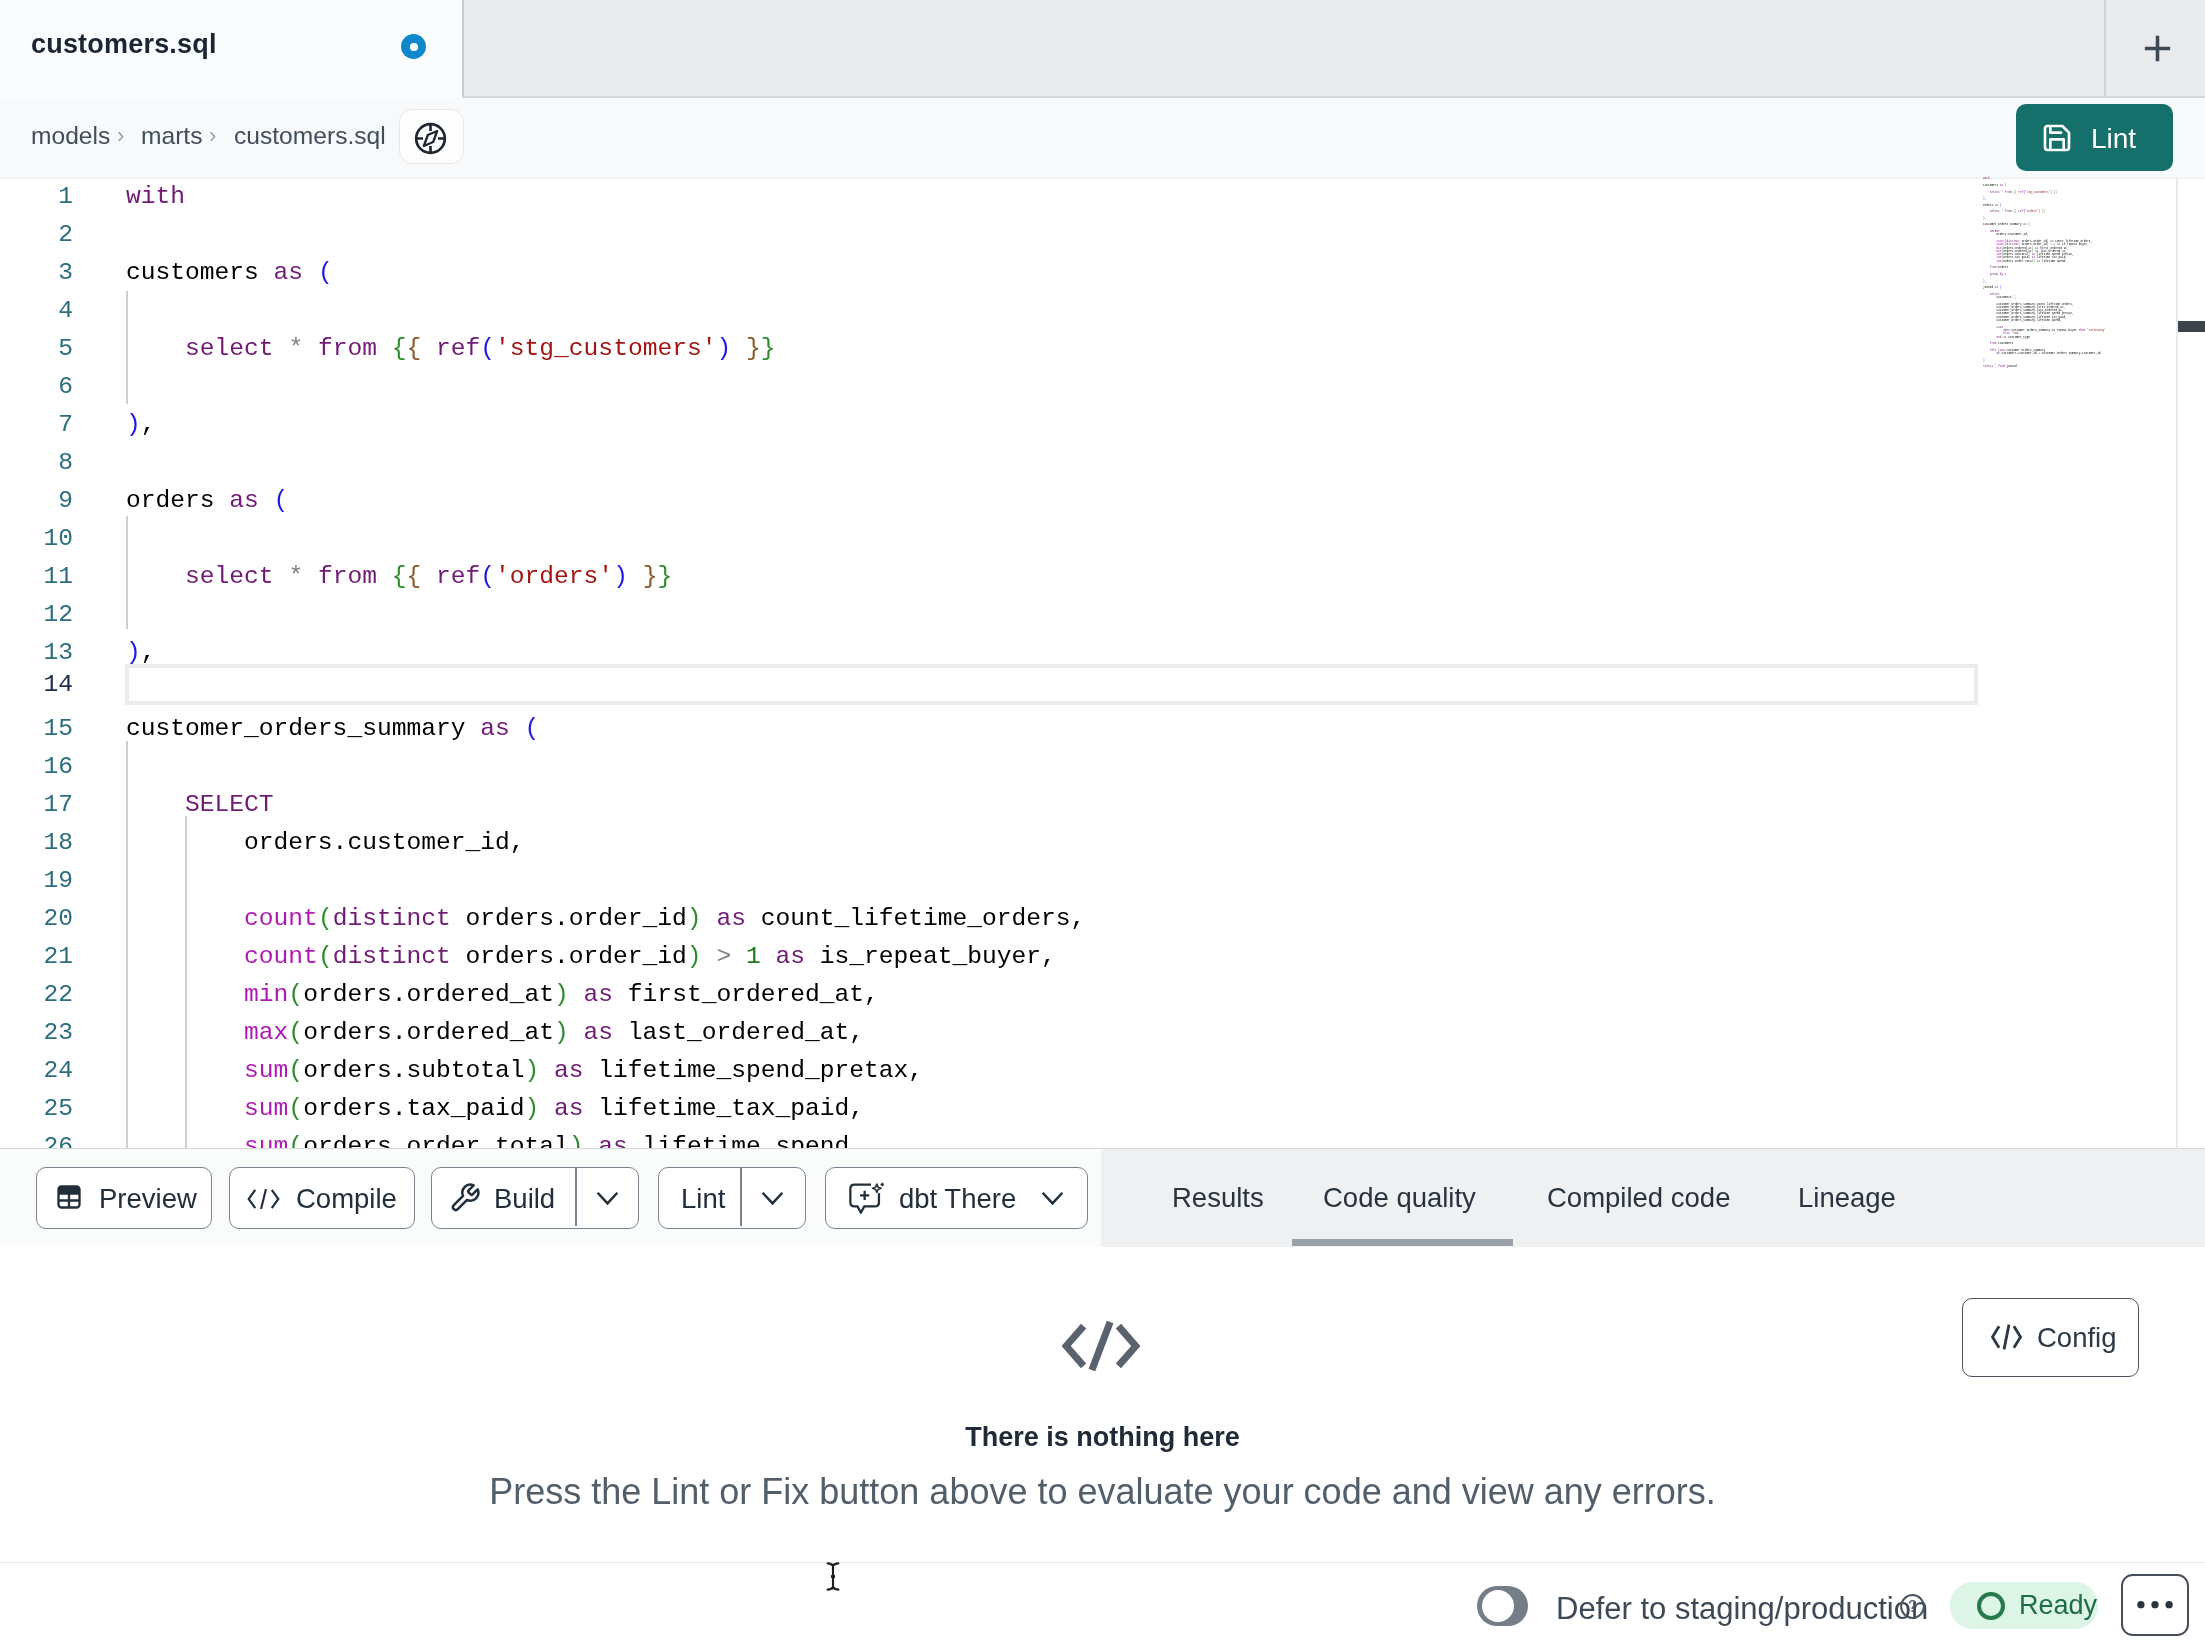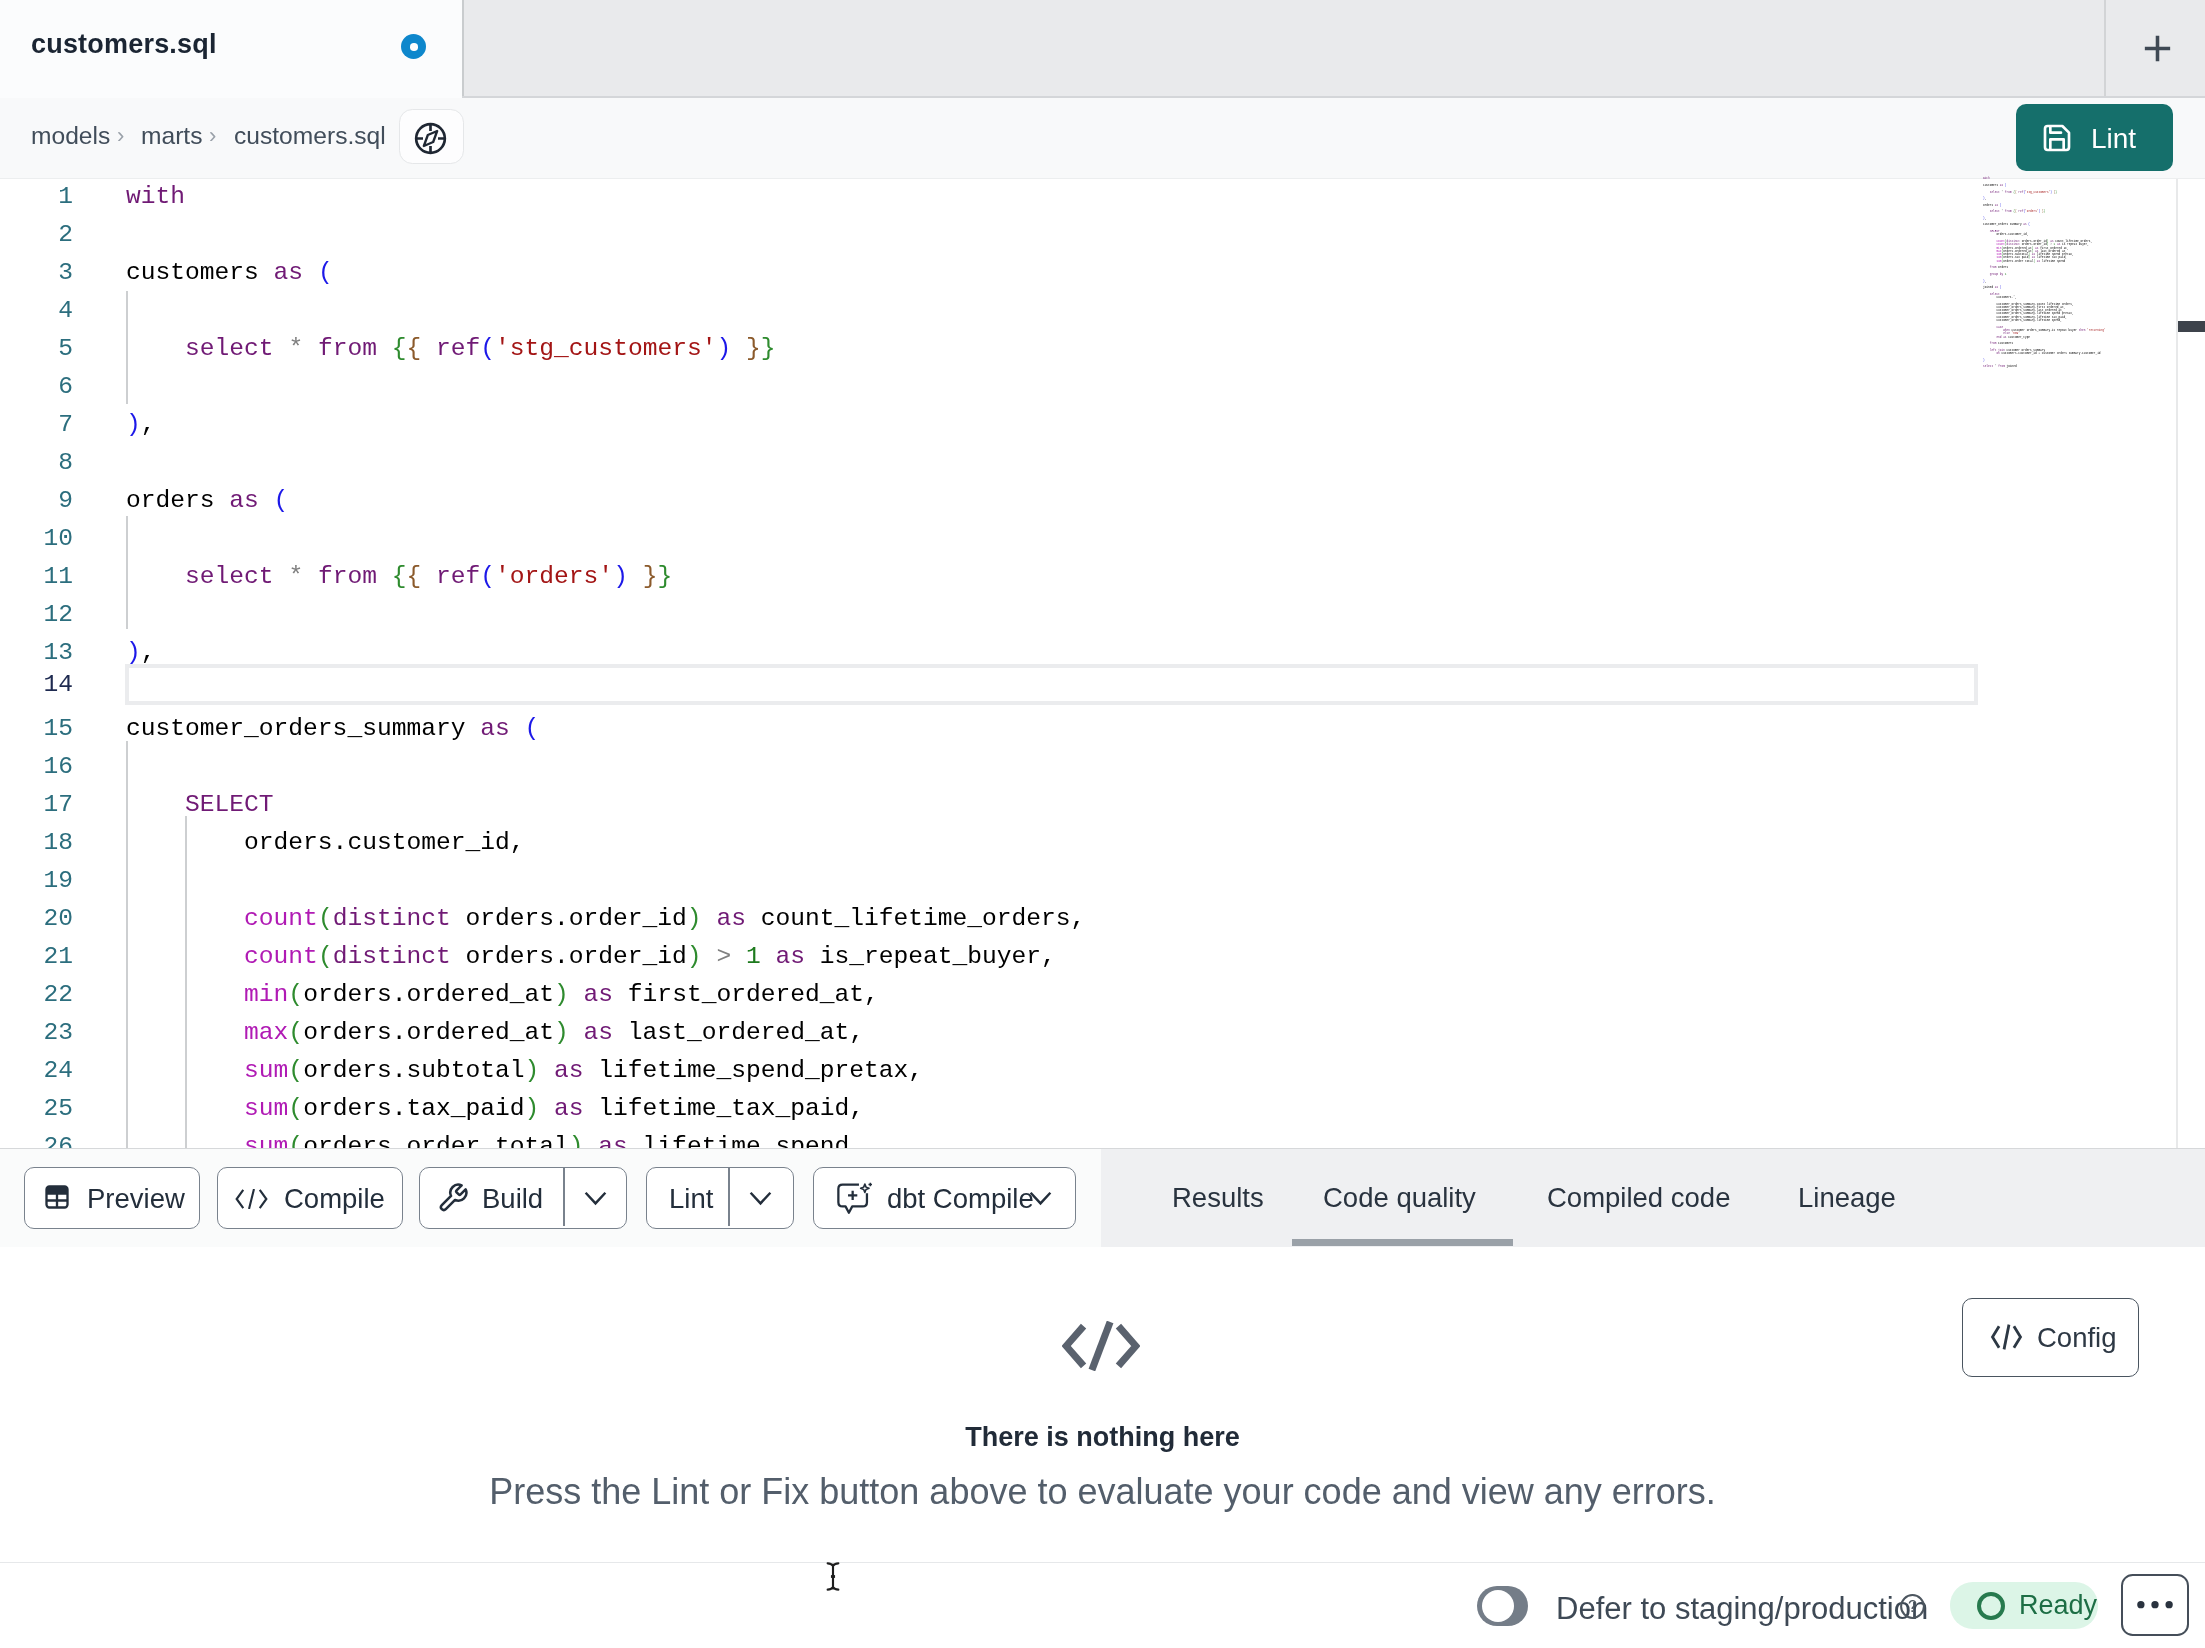--- a/index.html
+++ b/index.html
@@ -39,21 +39,21 @@
   #activeline{left:125px;top:485px;width:1853px;height:41px;background:#fff;
      border:4.2px solid #ebecee;box-sizing:border-box;}
   #lnactive{left:0;top:487px;width:73px;height:38px;font-family:"Liberation Mono",monospace;
      font-size:24.6px;line-height:38px;text-align:right;color:#1e2a50;}
   #minimap{left:1983px;top:-1.7px;font-size:2.8px;line-height:3.3px;color:#000;}
   #mmborder{left:2176px;top:0;width:1.7px;height:969px;background:#e8e9ea;}
   #mmthumb{left:2178px;top:142px;width:27.5px;height:11px;background:#3d434b;}
   
   #toolbar{left:0;top:1148px;width:2205px;height:99px;background:#fafbfb;border-top:1.7px solid #d6d8da;box-sizing:border-box;}
   #toolbarright{left:1101px;top:0;width:1104px;height:98px;background:#eff0f2;}
-  .btn{top:18.3px;height:62px;background:#fff;border:1.7px solid #79828d;border-radius:10px;box-sizing:border-box;}
+  .btn{top:18.3px;height:62px;background:#fff;border:1.7px solid #79828d;border-radius:10px;box-sizing:border-box;margin-left:12px;}
   .btntxt{font-size:27.5px;color:#232e3b;top:15px;position:absolute;}
   .btndiv{position:absolute;top:0;width:1.7px;height:58px;background:#79828d;}
   .tabtxt{top:33px;font-size:27.5px;color:#29333f;}
   #cqline{left:1292px;top:92px;width:221px;height:6.7px;background:#9aa1a8;}
   
   #empty{left:0;top:1247px;width:2205px;height:314px;background:#fff;}
   #emptyhead{left:0;top:1422px;width:2205px;text-align:center;font-size:27px;font-weight:bold;color:#212b38;}
   #emptypara{left:0;top:1471px;width:2205px;text-align:center;font-size:36px;color:#535e6b;}
   #configbtn{left:1962px;top:1298px;width:177px;height:79px;border:1.7px solid #4a5560;border-radius:10px;box-sizing:border-box;background:#fff;}
   
@@ -254,21 +254,21 @@
         <path d="M2 2 L14 15 L26 2" stroke="#232e3b" stroke-width="3" fill="none"></path>
       </svg>
     </div>
     <div class="abs btn" style="left:813px;width:263px">
       <svg class="abs" style="left:21px;top:14px" width="37" height="37" viewBox="0 0 44 44">
         <path d="M28.5 3 H9 Q4 3 4 8 V24 Q4 29 9 29 H12.5 L16.5 36.5 L20.5 29 H33 Q38 29 38 24 V13.5" stroke="#232e3b" stroke-width="2.7" fill="none" stroke-linejoin="round"></path>
         <path d="M21 10.5 V21.5 M15.5 16 H26.5" stroke="#232e3b" stroke-width="2.7" fill="none"></path>
         <path d="M35.5 2.5 L36.9 6.1 L40.5 7.5 L36.9 8.9 L35.5 12.5 L34.1 8.9 L30.5 7.5 L34.1 6.1 Z" stroke="#232e3b" stroke-width="1.9" fill="none" stroke-linejoin="round"></path>
         <path d="M42 0.8 V5.2 M39.8 3 H44.2" stroke="#232e3b" stroke-width="1.8" fill="none"></path>
       </svg>
-      <span class="btntxt" style="left:73px">dbt Compile</span>
+      <span class="btntxt" style="left:73px">dbt There</span>
       <svg class="abs" style="left:215px;top:23px" width="23" height="15" viewBox="0 0 28 18">
         <path d="M2 2 L14 15 L26 2" stroke="#232e3b" stroke-width="3" fill="none"></path>
       </svg>
     </div>
     <div class="abs tabtxt" style="left:1172px">Results</div>
     <div class="abs tabtxt" style="left:1323px">Code quality</div>
     <div class="abs tabtxt" style="left:1547px">Compiled code</div>
     <div class="abs tabtxt" style="left:1798px">Lineage</div>
   </div>
   <div id="cqline" class="abs" style="top:1239px"></div>

